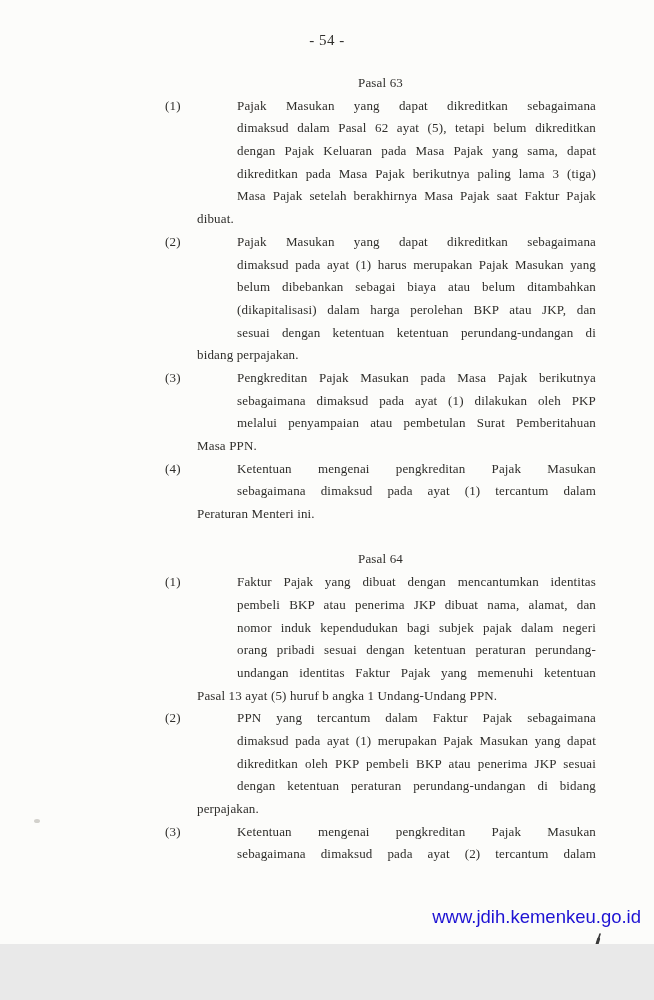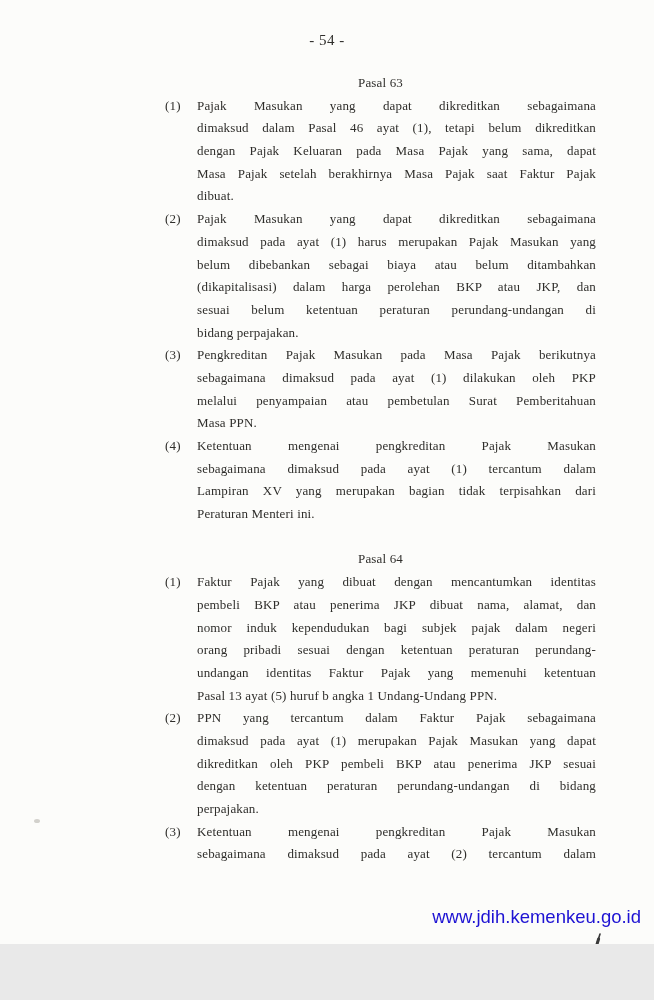--- a/index.html
+++ b/index.html
@@ -51,20 +51,21 @@
     line-height:22.7px;
   }
   .line{
     line-height:22.7px;
     height:22.7px;
     overflow:hidden;
   }
   .line.just{
     text-align:justify;
     text-align-last:justify;
+    margin-left:40px;
   }
   .footer-url{
     position:absolute;
     right:13px;bottom:16px;
     font-family:"Liberation Sans","DejaVu Sans",sans-serif;
     font-size:18.5px;
     color:var(--link-color);
     margin-left:33px;
   }
   .pen-mark{
@@ -87,46 +88,46 @@
 <div class="page">
 
   <div class="page-number">- 54 -</div>
 
   <div class="content">
       <section class="article">
         <div class="article-title">Pasal 63</div>
         <div class="item">
           <span class="item-num">(1)</span>
           <div class="line just">Pajak Masukan yang dapat dikreditkan sebagaimana</div>
-          <div class="line just">dimaksud dalam Pasal 46 ayat (1), tetapi belum dikreditkan</div>
+          <div class="line just">dimaksud dalam Pasal 62 ayat (5), tetapi belum dikreditkan</div>
           <div class="line just">dengan Pajak Keluaran pada Masa Pajak yang sama, dapat</div>
+          <div class="line just">dikreditkan pada Masa Pajak berikutnya paling lama 3 (tiga)</div>
           <div class="line just">Masa Pajak setelah berakhirnya Masa Pajak saat Faktur Pajak</div>
           <div class="line">dibuat.</div>
         </div>
         <div class="item">
           <span class="item-num">(2)</span>
           <div class="line just">Pajak Masukan yang dapat dikreditkan sebagaimana</div>
           <div class="line just">dimaksud pada ayat (1) harus merupakan Pajak Masukan yang</div>
           <div class="line just">belum dibebankan sebagai biaya atau belum ditambahkan</div>
           <div class="line just">(dikapitalisasi) dalam harga perolehan BKP atau JKP, dan</div>
-          <div class="line just">sesuai belum ketentuan peraturan perundang-undangan di</div>
+          <div class="line just">sesuai dengan ketentuan ketentuan perundang-undangan di</div>
           <div class="line">bidang perpajakan.</div>
         </div>
         <div class="item">
           <span class="item-num">(3)</span>
           <div class="line just">Pengkreditan Pajak Masukan pada Masa Pajak berikutnya</div>
           <div class="line just">sebagaimana dimaksud pada ayat (1) dilakukan oleh PKP</div>
           <div class="line just">melalui penyampaian atau pembetulan Surat Pemberitahuan</div>
           <div class="line">Masa PPN.</div>
         </div>
         <div class="item">
           <span class="item-num">(4)</span>
           <div class="line just">Ketentuan mengenai pengkreditan Pajak Masukan</div>
           <div class="line just">sebagaimana dimaksud pada ayat (1) tercantum dalam</div>
-          <div class="line just">Lampiran XV yang merupakan bagian tidak terpisahkan dari</div>
           <div class="line">Peraturan Menteri ini.</div>
         </div>
       </section>
       <section class="article">
         <div class="article-title">Pasal 64</div>
         <div class="item">
           <span class="item-num">(1)</span>
           <div class="line just">Faktur Pajak yang dibuat dengan mencantumkan identitas</div>
           <div class="line just">pembeli BKP atau penerima JKP dibuat nama, alamat, dan</div>
           <div class="line just">nomor induk kependudukan bagi subjek pajak dalam negeri</div>

